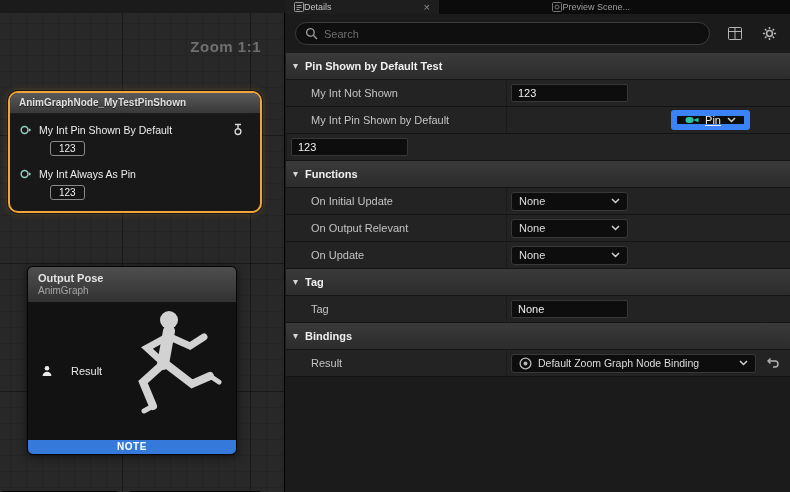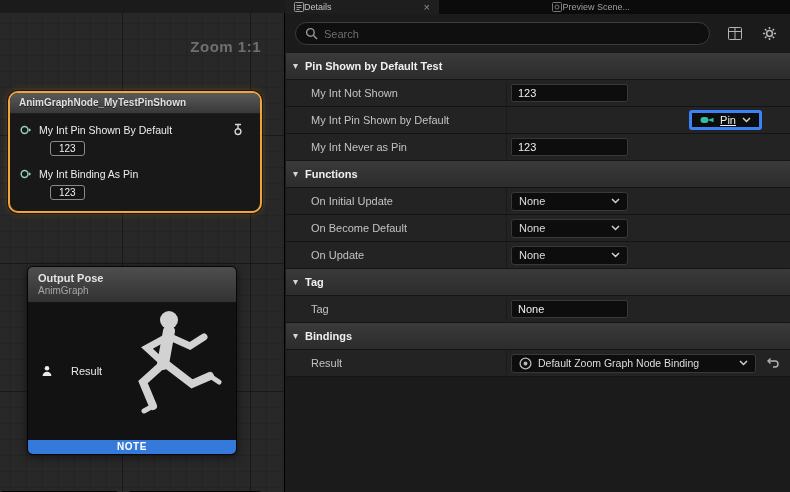--- a/index.html
+++ b/index.html
@@ -90,22 +90,22 @@
     border-left:1px solid #1a1a1a; }
   .txt { width:117px; height:18px; background:#0d0d0d; border:1px solid #383838;
     border-radius:2px; color:#eee; font-size:11px; padding:0 6px; margin-left:4px;
     font-family:"Liberation Sans",sans-serif; outline:none; }
   .dropdown { height:19px; background:#0d0d0d; border:1px solid #383838; border-radius:3px;
     display:flex; align-items:center; gap:6px; padding:0 7px; margin-left:4px;
     font-size:11px; color:#ddd; }
   .dd-sm { width:117px; justify-content:space-between; }
   .dd-binding { width:245px; }
   .dd-binding .dd-text { flex:1; white-space:nowrap; overflow:hidden; font-size:10.5px; }
-  .pin-btn { height:20px; margin-left:auto; margin-right:28px; background:#0d0d0d;
-    border:3px solid #3b82f6; border-radius:3px; display:flex; align-items:center;
+  .pin-btn { height:20px; margin-left:auto; margin-right:40px; background:#0d0d0d;
+    border:6px solid #3b82f6; border-radius:3px; display:flex; align-items:center;
     gap:6px; padding:0 8px; font-size:11px; color:#eee;text-decoration:underline; }
   .reset { margin-left:9px; }
   .filler { flex:1; background:#1b1b1b; }
 </style>
 </head>
 <body>
 
 <div class="app">
 
   <div class="graph">
@@ -128,21 +128,21 @@
                 <circle cx="6" cy="8.6" r="2.9"></circle>
               </g>
             </svg>
         </div>
         <div class="pval">123</div>
         <div class="pin-row">
           <svg width="12" height="12" viewBox="0 0 12 12">
               <circle cx="4.6" cy="6" r="3.4" fill="none" stroke="#93cfc0" stroke-width="1.5"></circle>
               <path d="M9 4.2l2.2 1.8L9 7.8z" fill="#93cfc0"></path>
             </svg>
-          <span class="plabel">My Int Binding As Pin</span>
+          <span class="plabel">My Int Always As Pin</span>
         </div>
         <div class="pval last">123</div>
       </div>
     </div>
 
     <div class="node-output">
       <div class="nhead2">
         <span class="t">Output Pose</span>
         <span class="s">AnimGraph</span>
       </div>
@@ -242,21 +242,20 @@
                 <path d="M8 5l5.5-2.3v4.6z" fill="#2EBFA5"></path>
               </svg>
             <span>Pin</span>
             <svg width="9" height="6" viewBox="0 0 9 6">
                 <path d="M1 1l3.5 3.5L8 1" fill="none" stroke="#cfcfcf" stroke-width="1.5"></path>
               </svg>
           </div>
         </div>
       </div>
       <div class="row">
-        <div class="row-label">My Int Never as Pin</div>
         <div class="row-value">
           <input class="txt" value="123" style="">
         </div>
       </div>
 
       <div class="cat">
         <span class="chev">▾</span>
         <span class="cat-title">Functions</span>
       </div>
       <div class="row">
@@ -264,21 +263,21 @@
         <div class="row-value">
           <div class="dropdown dd-sm">
             <span class="dd-text">None</span>
             <svg width="9" height="6" viewBox="0 0 9 6">
                 <path d="M1 1l3.5 3.5L8 1" fill="none" stroke="#cfcfcf" stroke-width="1.5"></path>
               </svg>
           </div>
         </div>
       </div>
       <div class="row">
-        <div class="row-label">On Become Default</div>
+        <div class="row-label">On Output Relevant</div>
         <div class="row-value">
           <div class="dropdown dd-sm">
             <span class="dd-text">None</span>
             <svg width="9" height="6" viewBox="0 0 9 6">
                 <path d="M1 1l3.5 3.5L8 1" fill="none" stroke="#cfcfcf" stroke-width="1.5"></path>
               </svg>
           </div>
         </div>
       </div>
       <div class="row">

